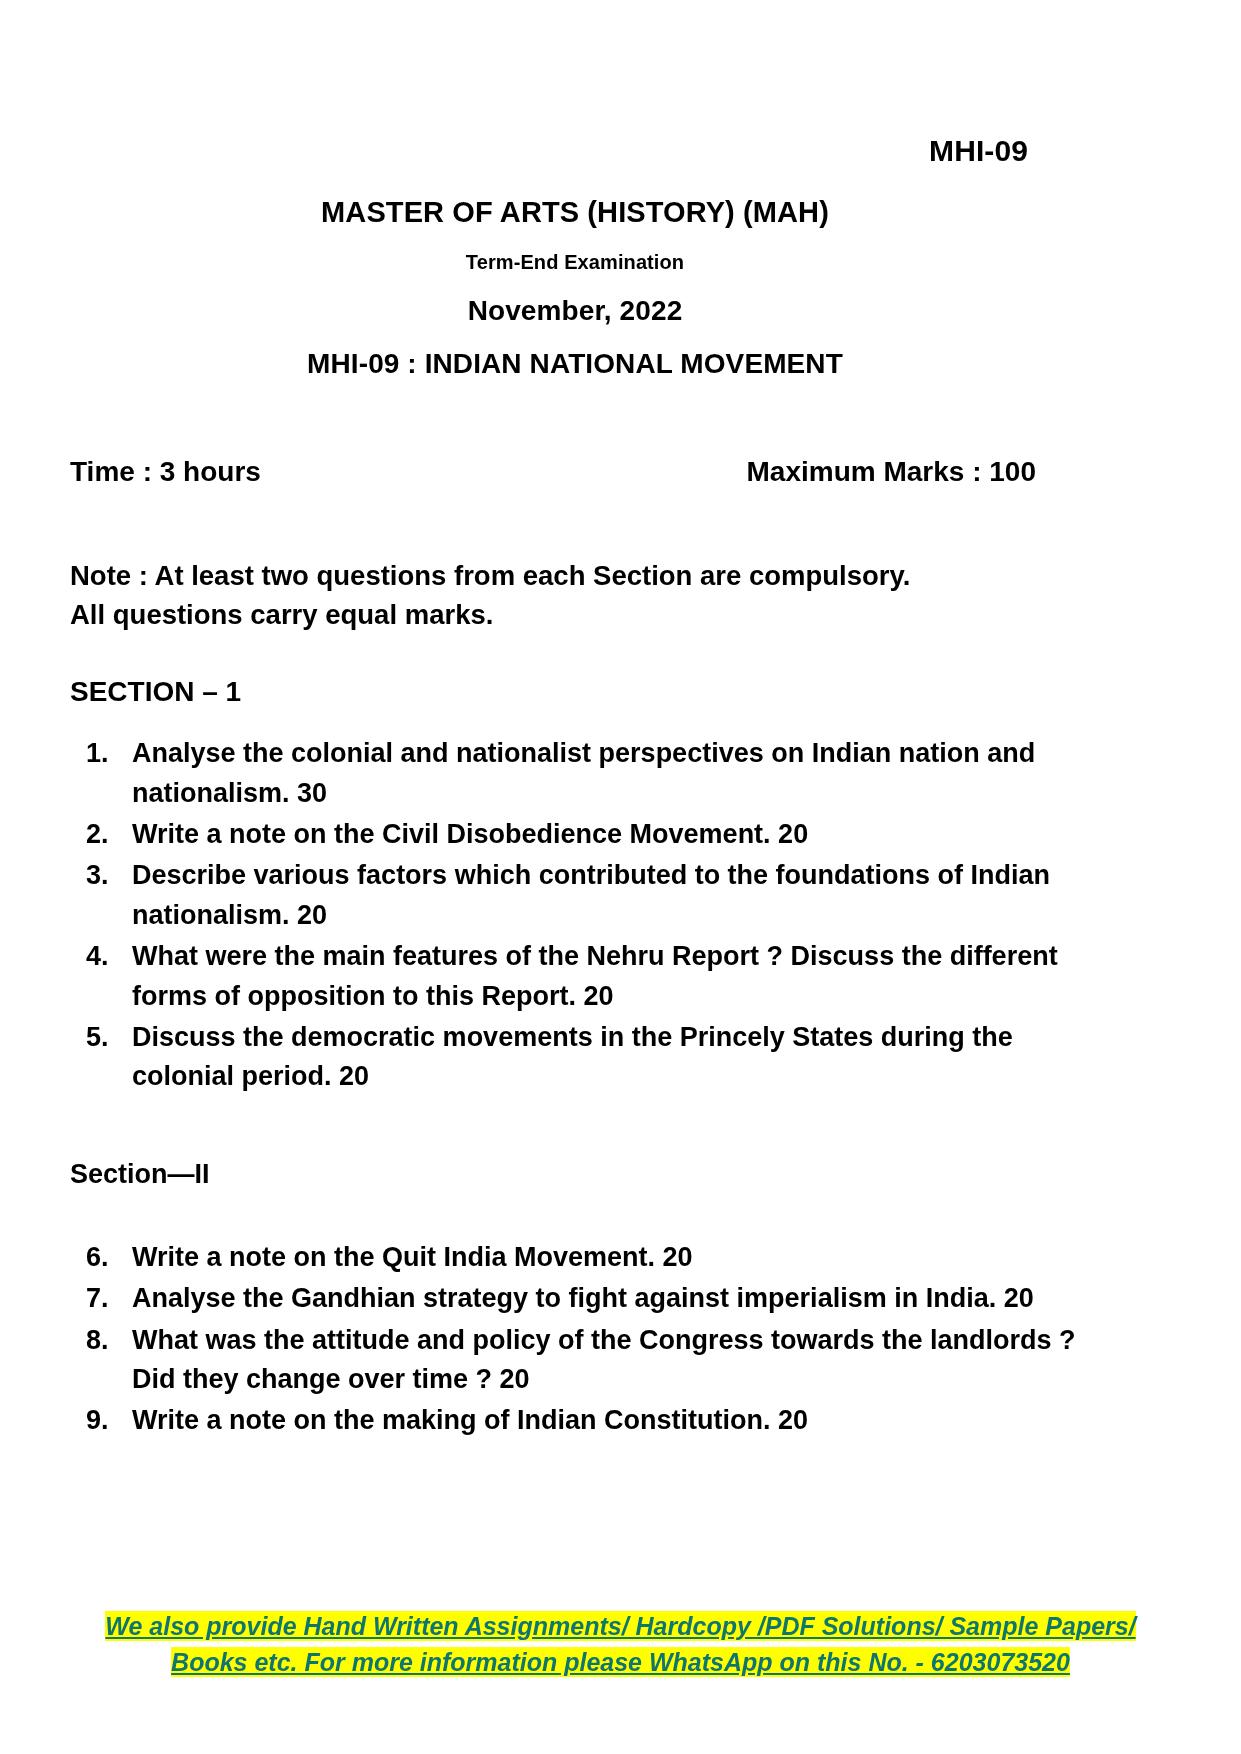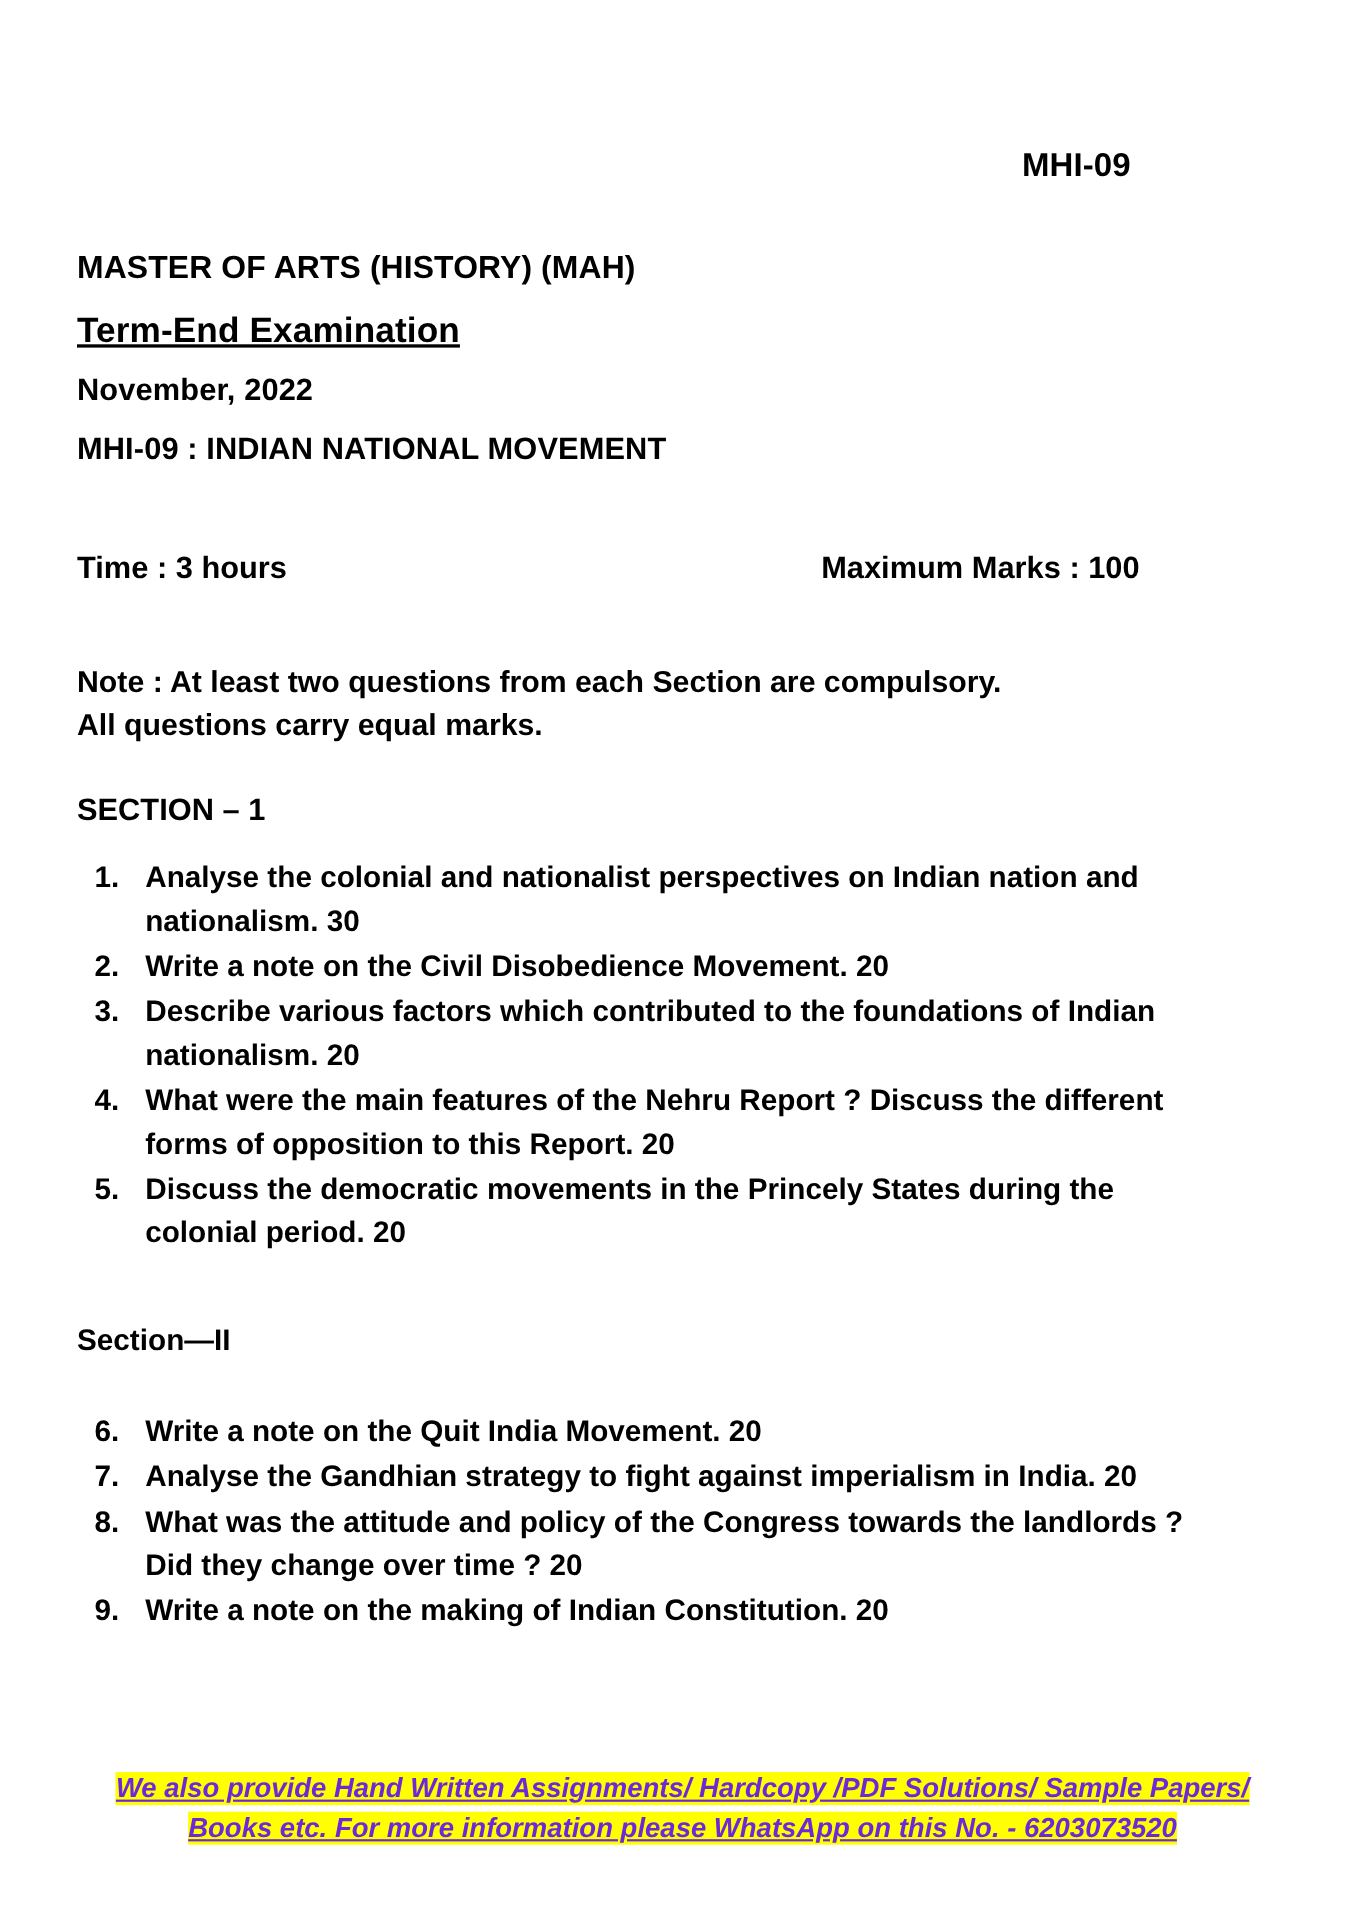--- a/index.html
+++ b/index.html
@@ -32,32 +32,32 @@
   .course-code {
     text-align: right;
     font-weight: bold;
     font-size: 30px;
     padding-top: 134px;
     padding-right: 52px;
     letter-spacing: 0.1px;
   }
   
   .head-block {
-    margin-top: 62px;
-    text-align: left;
+    margin-top: 30px;
+    text-align: center;
   }
   .head-line {
     font-weight: bold;
     font-size: 29px;
     line-height: 1.0;
     margin-bottom: 25px;
     letter-spacing: 0.1px;
   }
   .head-line.program { font-size: 29px; }
-  .head-line.term    { font-size: 32px; text-decoration: underline; }
+  .head-line.term    { font-size: 20px; }
   .head-line.session { font-size: 28px; }
   .head-line.subject {
     font-size: 28px;
     margin-top: 22px;
     margin-bottom: 0;
   }
   
   .meta-row {
     display: flex;
     justify-content: space-between;
@@ -121,21 +121,21 @@
     right: 0;
     bottom: 74px;
     text-align: center;
   }
   .footer-banner .line {
     display: block;
     font-weight: bold;
     font-style: italic;
     font-size: 25px;
     line-height: 1.42;
-    color: #6d28d9;
+    color: #0f766e;
     text-decoration: underline;
   }
   .footer-banner .hl {
     background: #ffff00;
     box-decoration-break: clone;
     -webkit-box-decoration-break: clone;
     padding: 1px 0;
   }
 </style>
 </head>

